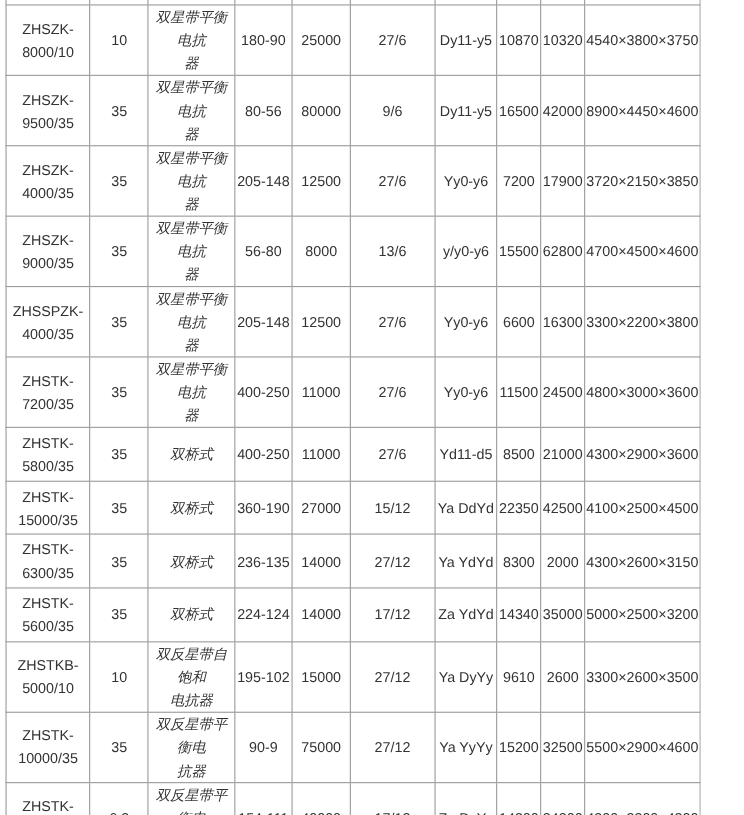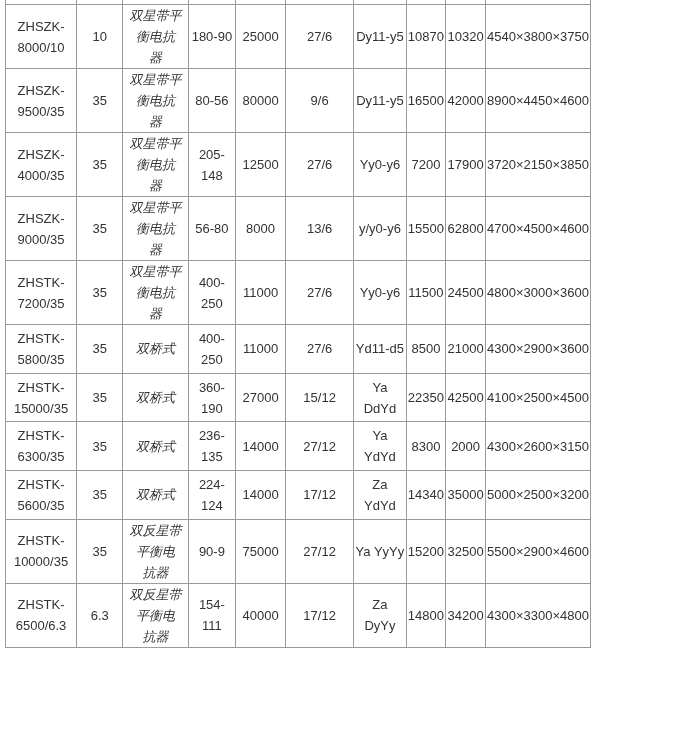--- a/index.html
+++ b/index.html
@@ -3,21 +3,21 @@
 <meta charset="utf-8">
 <style>
   html, body {
     margin: 0;
     padding: 0;
     background: #ffffff;
     font-family: "Liberation Sans", sans-serif;
   }
   .viewport {
     position: relative;
-    width: 591px;
+    width: 637px;
     height: 741px;
     overflow: hidden;
     background: #ffffff;
   }
   table.spec-table {
     position: absolute;
     top: -44px;
     left: 5px;
     border-collapse: collapse;
     table-layout: fixed;
@@ -120,20 +120,34 @@
 器</td>
           <td class="col-3">56-80</td>
           <td class="col-4">8000</td>
           <td class="col-5">13/6</td>
           <td class="col-6">y/y0-y6</td>
           <td class="col-7">15500</td>
           <td class="col-8">62800</td>
           <td class="col-9">4700×4500×4600</td>
         </tr>
         <tr class="data-row">
+          <td class="col-0">ZHSSPZK-
+4000/35</td>
+          <td class="col-1">35</td>
+          <td class="col-2">双星带平衡电抗
+器</td>
+          <td class="col-3">205-148</td>
+          <td class="col-4">12500</td>
+          <td class="col-5">27/6</td>
+          <td class="col-6">Yy0-y6</td>
+          <td class="col-7">6600</td>
+          <td class="col-8">16300</td>
+          <td class="col-9">3300×2200×3800</td>
+        </tr>
+        <tr class="data-row">
           <td class="col-0">ZHSTK-
 7200/35</td>
           <td class="col-1">35</td>
           <td class="col-2">双星带平衡电抗
 器</td>
           <td class="col-3">400-250</td>
           <td class="col-4">11000</td>
           <td class="col-5">27/6</td>
           <td class="col-6">Yy0-y6</td>
           <td class="col-7">11500</td>
@@ -184,20 +198,34 @@
 5600/35</td>
           <td class="col-1">35</td>
           <td class="col-2">双桥式</td>
           <td class="col-3">224-124</td>
           <td class="col-4">14000</td>
           <td class="col-5">17/12</td>
           <td class="col-6">Za YdYd</td>
           <td class="col-7">14340</td>
           <td class="col-8">35000</td>
           <td class="col-9">5000×2500×3200</td>
+        </tr>
+        <tr class="data-row">
+          <td class="col-0">ZHSTKB-
+5000/10</td>
+          <td class="col-1">10</td>
+          <td class="col-2">双反星带自饱和
+电抗器</td>
+          <td class="col-3">195-102</td>
+          <td class="col-4">15000</td>
+          <td class="col-5">27/12</td>
+          <td class="col-6">Ya DyYy</td>
+          <td class="col-7">9610</td>
+          <td class="col-8">2600</td>
+          <td class="col-9">3300×2600×3500</td>
         </tr>
         <tr class="data-row">
           <td class="col-0">ZHSTK-
 10000/35</td>
           <td class="col-1">35</td>
           <td class="col-2">双反星带平衡电
 抗器</td>
           <td class="col-3">90-9</td>
           <td class="col-4">75000</td>
           <td class="col-5">27/12</td>

